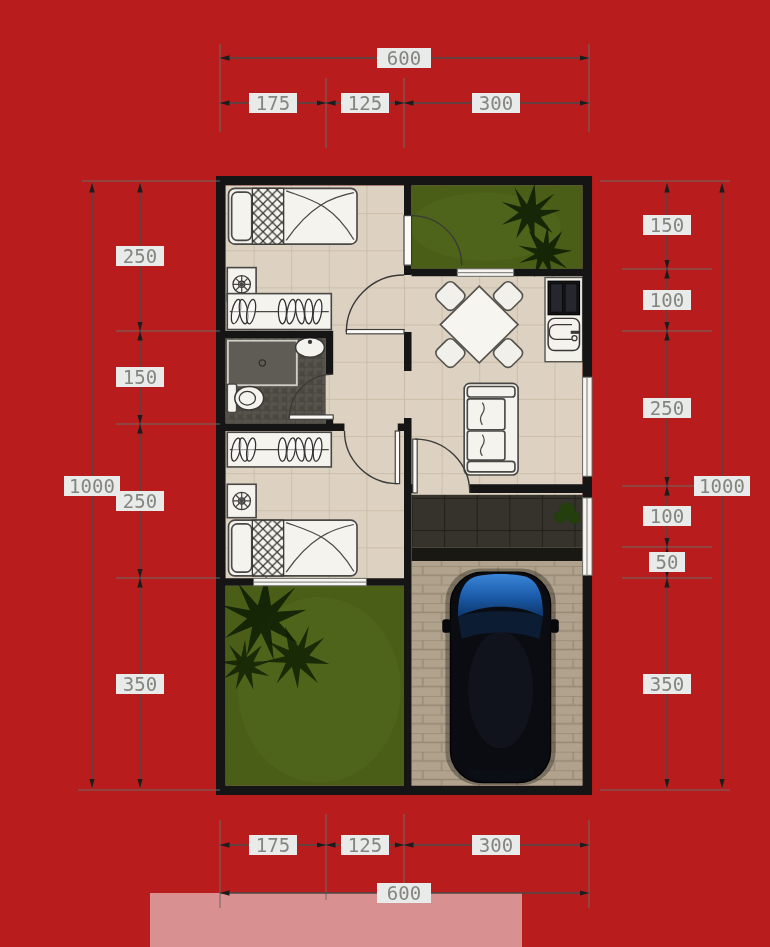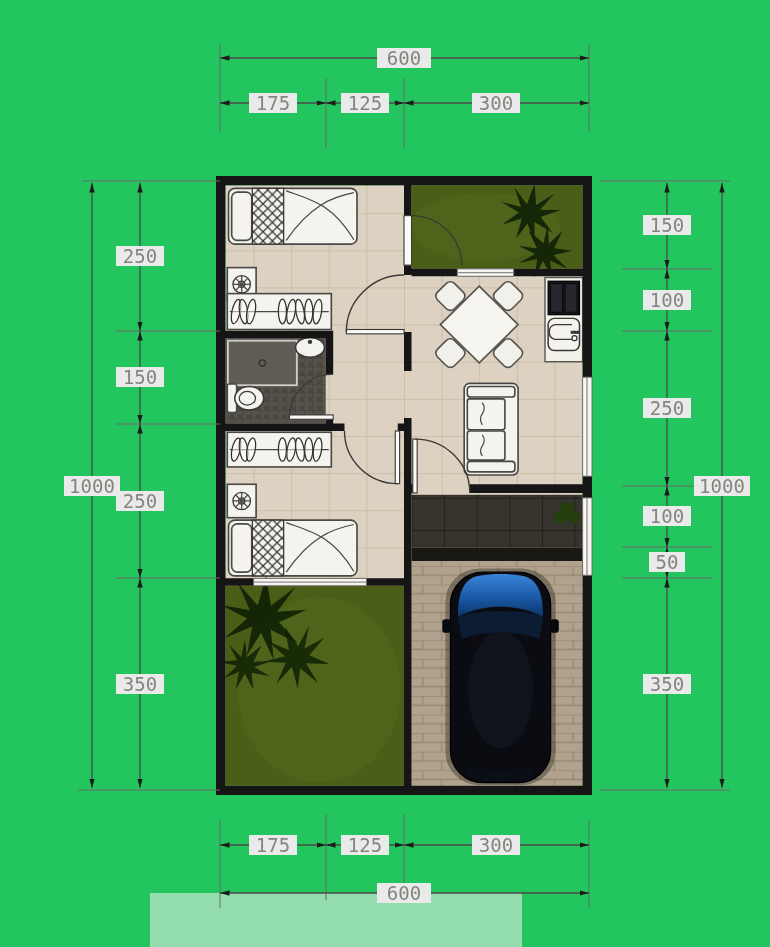--- a/index.html
+++ b/index.html
@@ -1,16 +1,16 @@
 <!DOCTYPE html>
 <html><head>
 <meta charset="utf-8">
 <style>
   html,body{margin:0;padding:0;background:#e9eaea;}
-  .stage{width:770px;height:947px;position:relative;overflow:hidden;background:#22c55e;}
+  .stage{width:770px;height:947px;position:relative;overflow:hidden;background:#b91c1c;}
   svg{display:block;}
   .dimline{stroke:#4a4a48;stroke-width:1.3;fill:none;}
   .extline{stroke:#6b6b69;stroke-width:1;fill:none;}
   .dimtxt{font-family:"DejaVu Sans Mono","Liberation Mono",monospace;font-size:19px;fill:#85857f;text-anchor:middle;}
   .lblbg{fill:#e9eaea;}
   .furn{fill:#f4f3ee;stroke:#4a4846;stroke-width:2.6;}
   .furnln{stroke:#4a4846;stroke-width:2;fill:none;}
   .doorarc{stroke:#3a3a38;stroke-width:2.2;fill:none;}
   .doorleaf{fill:#fbfaf6;stroke:#3a3a38;stroke-width:1.8;}
   .winline{stroke:#8d8d88;stroke-width:2;fill:none;}

